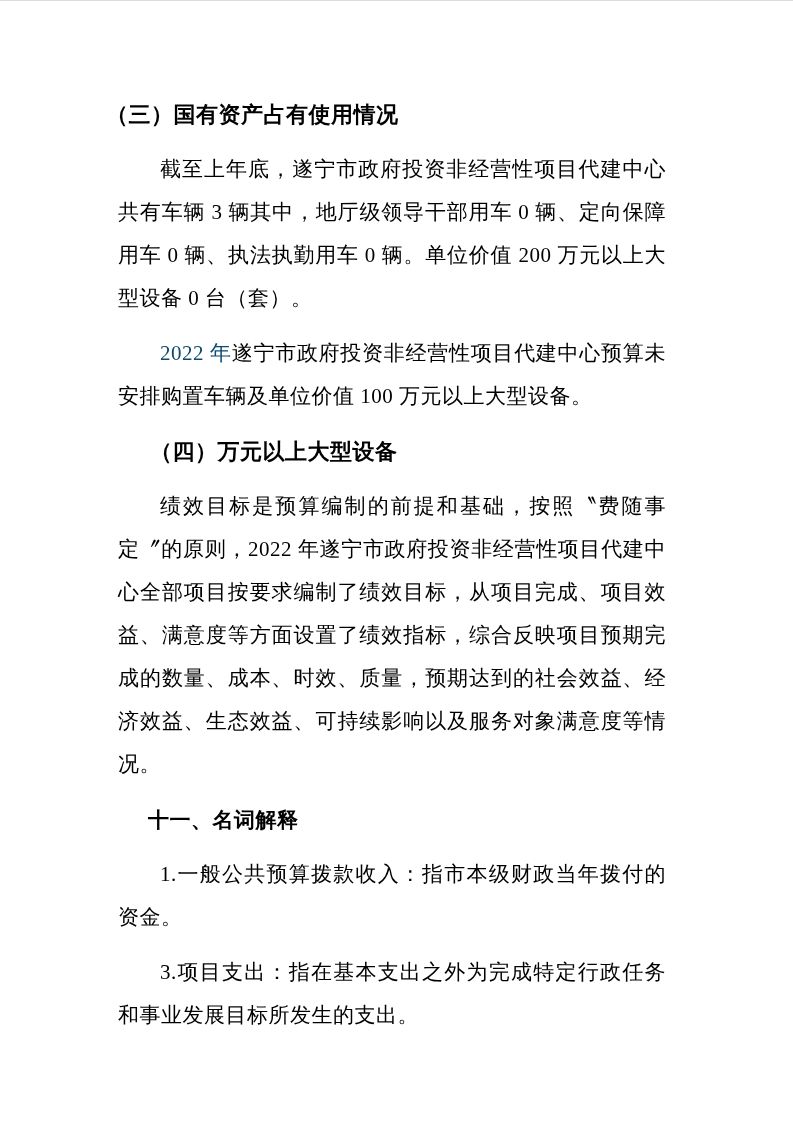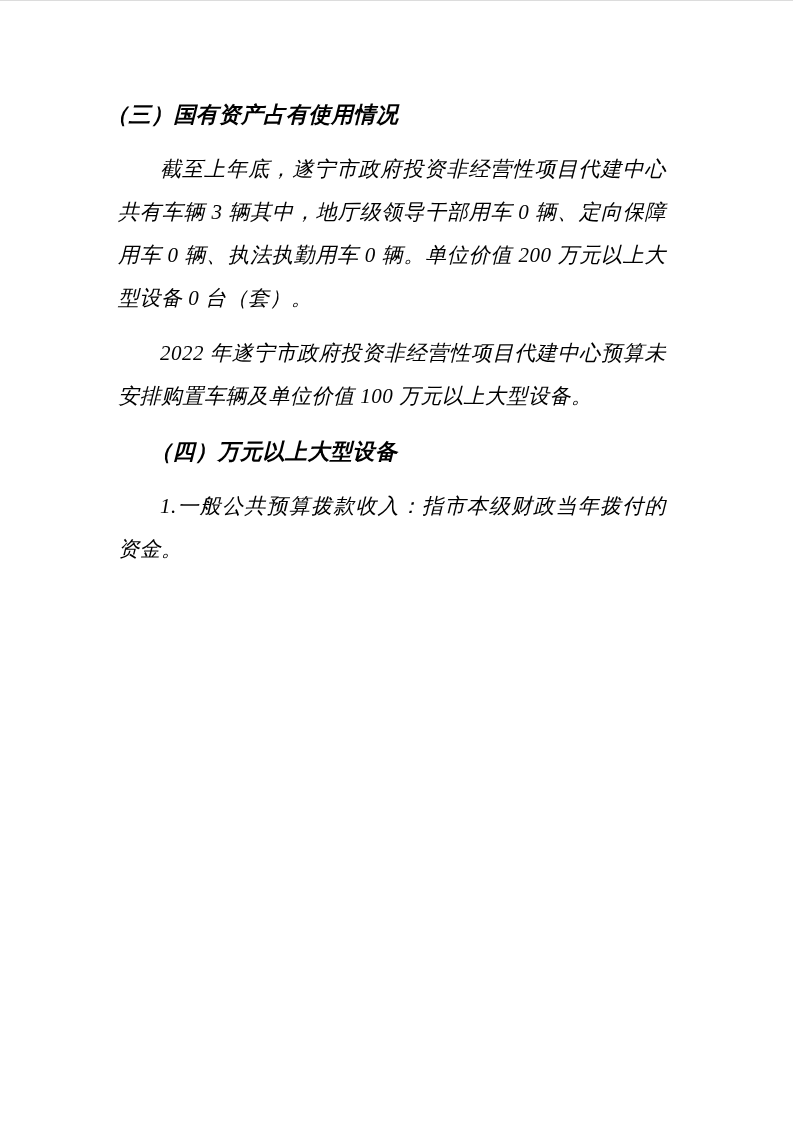--- a/index.html
+++ b/index.html
@@ -1,15 +1,15 @@
 <!DOCTYPE html>
 <html><head>
 <meta charset="utf-8">
 <style>
-  * { margin: 0; padding: 0; box-sizing: border-box; font-style: italic; }
+  * { margin: 0; padding: 0; box-sizing: border-box; }
   html, body { background: #ffffff; }
   .page {
     position: relative;
     width: 793px;
     height: 1122px;
     background: #ffffff;
     border-top: 1px solid #dcdcdc;
     overflow: hidden;
     font-family: "Liberation Serif", "DejaVu Serif", serif;
     color: #000000;
@@ -34,36 +34,39 @@
     margin: 0;
   }
   .heading-kai.indented { text-indent: 2em; }
   .heading-hei {
     font-family: "Liberation Sans", "DejaVu Sans", sans-serif;
     font-weight: 700;
     font-size: 21px;
     text-indent: 2em;
     margin: 0;
   }
-  .highlight-year { color: #000000; }
+  .highlight-year { color: #0c4a6e; }
 </style>
 </head>
 <body>
 
 <div class="page">
   <div class="content">
 
     <h3 class="heading-kai">（三）国有资产占有使用情况</h3>
 
     <p class="para">截至上年底，遂宁市政府投资非经营性项目代建中心共有车辆 3 辆其中，地厅级领导干部用车 0 辆、定向保障用车 0 辆、执法执勤用车 0 辆。单位价值 200 万元以上大型设备 0 台（套）。</p>
 
     <p class="para"><span class="highlight-year">2022 年</span><span>遂宁市政府投资非经营性项目代建中心预算未安排购置车辆及单位价值 100 万元以上大型设备。</span></p>
 
     <h3 class="heading-kai indented">（四）万元以上大型设备</h3>
 
+    <p class="para">绩效目标是预算编制的前提和基础，按照〝费随事定〞的原则，2022 年遂宁市政府投资非经营性项目代建中心全部项目按要求编制了绩效目标，从项目完成、项目效益、满意度等方面设置了绩效指标，综合反映项目预期完成的数量、成本、时效、质量，预期达到的社会效益、经济效益、生态效益、可持续影响以及服务对象满意度等情况。</p>
 
+    <h2 class="heading-hei">十一、名词解释</h2>
 
     <p class="para">1.一般公共预算拨款收入：指市本级财政当年拨付的资金。</p>
 
 
+    <p class="para">3.项目支出：指在基本支出之外为完成特定行政任务和事业发展目标所发生的支出。</p>
 
   </div>
 </div>
 
 </body></html>

